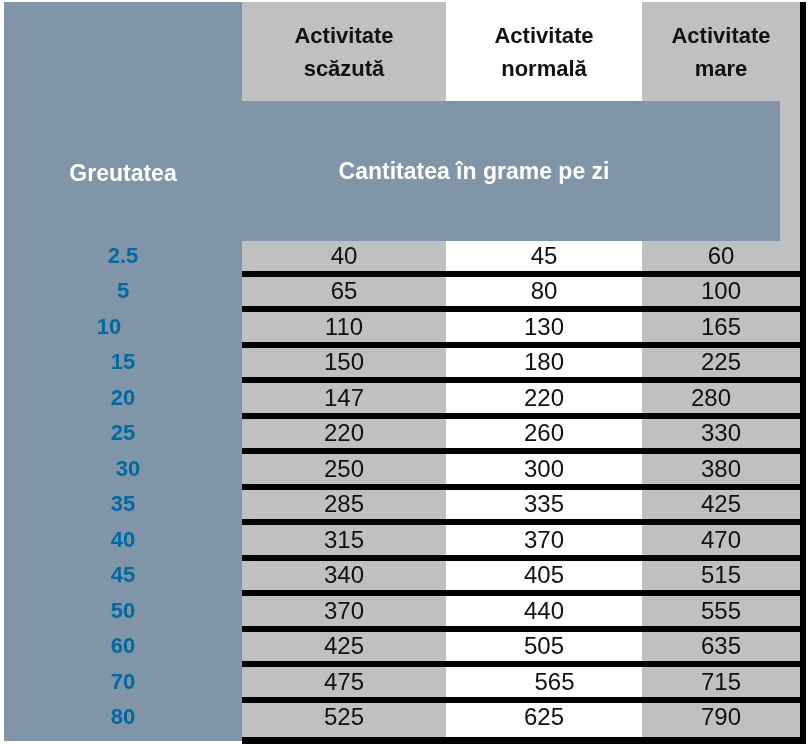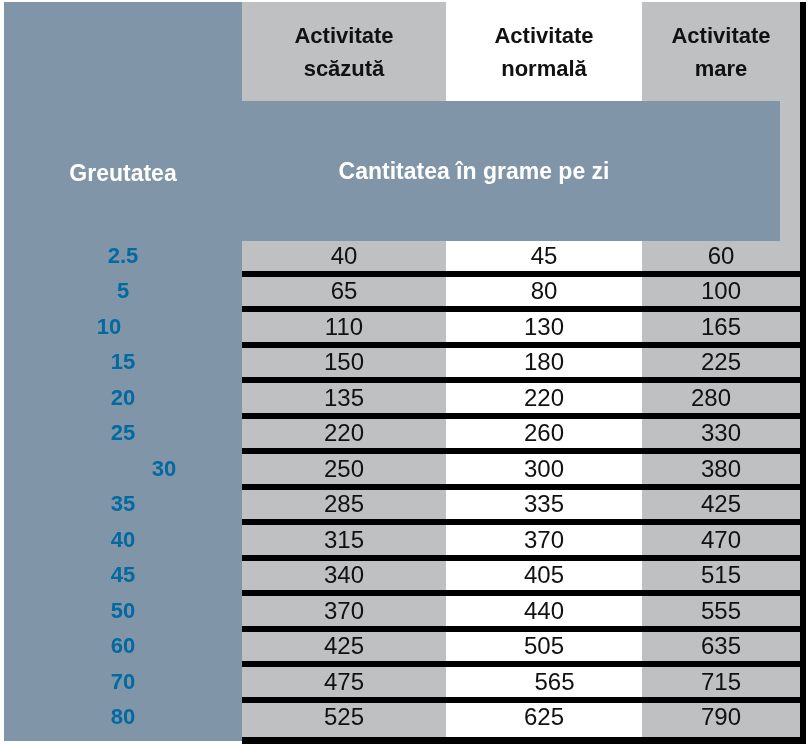--- a/index.html
+++ b/index.html
@@ -65,30 +65,30 @@
     <div class="cell" style="left: 242px; top: 312px; width: 204px; height: 29.5px;">110</div>
     <div class="cell" style="left: 446px; top: 312px; width: 196px; height: 29.5px;">130</div>
     <div class="cell" style="left: 642px; top: 312px; width: 158px; height: 29.5px;">165</div>
     <div class="abs black" style="left: 242px; top: 341.5px; width: 564px; height: 6px;"></div>
     <div class="wcell" style="left: 4px; top: 347.5px; width: 238px; height: 29.5px;">15</div>
     <div class="cell" style="left: 242px; top: 347.5px; width: 204px; height: 29.5px;">150</div>
     <div class="cell" style="left: 446px; top: 347.5px; width: 196px; height: 29.5px;">180</div>
     <div class="cell" style="left: 642px; top: 347.5px; width: 158px; height: 29.5px;">225</div>
     <div class="abs black" style="left: 242px; top: 377px; width: 564px; height: 6px;"></div>
     <div class="wcell" style="left: 4px; top: 383px; width: 238px; height: 29.5px;">20</div>
-    <div class="cell" style="left: 242px; top: 383px; width: 204px; height: 29.5px;">135</div>
+    <div class="cell" style="left: 242px; top: 383px; width: 204px; height: 29.5px;">147</div>
     <div class="cell" style="left: 446px; top: 383px; width: 196px; height: 29.5px;">220</div>
     <div class="cell" style="left: 632px; top: 383px; width: 158px; height: 29.5px;">280</div>
     <div class="abs black" style="left: 242px; top: 412.5px; width: 564px; height: 6px;"></div>
     <div class="wcell" style="left: 4px; top: 418.5px; width: 238px; height: 29.5px;">25</div>
     <div class="cell" style="left: 242px; top: 418.5px; width: 204px; height: 29.5px;">220</div>
     <div class="cell" style="left: 446px; top: 418.5px; width: 196px; height: 29.5px;">260</div>
     <div class="cell" style="left: 642px; top: 418.5px; width: 158px; height: 29.5px;">330</div>
     <div class="abs black" style="left: 242px; top: 448px; width: 564px; height: 6px;"></div>
-    <div class="wcell" style="left: 4px; top: 454px; width: 248px; height: 29.5px; padding-left: 36px;">30</div>
+    <div class="wcell" style="left: 4px; top: 454px; width: 248px; height: 29.5px;">30</div>
     <div class="cell" style="left: 242px; top: 454px; width: 204px; height: 29.5px;">250</div>
     <div class="cell" style="left: 446px; top: 454px; width: 196px; height: 29.5px;">300</div>
     <div class="cell" style="left: 642px; top: 454px; width: 158px; height: 29.5px;">380</div>
     <div class="abs black" style="left: 242px; top: 483.5px; width: 564px; height: 6px;"></div>
     <div class="wcell" style="left: 4px; top: 489.5px; width: 238px; height: 29.5px;">35</div>
     <div class="cell" style="left: 242px; top: 489.5px; width: 204px; height: 29.5px;">285</div>
     <div class="cell" style="left: 446px; top: 489.5px; width: 196px; height: 29.5px;">335</div>
     <div class="cell" style="left: 642px; top: 489.5px; width: 158px; height: 29.5px;">425</div>
     <div class="abs black" style="left: 242px; top: 519px; width: 564px; height: 6px;"></div>
     <div class="wcell" style="left: 4px; top: 525px; width: 238px; height: 29.5px;">40</div>

